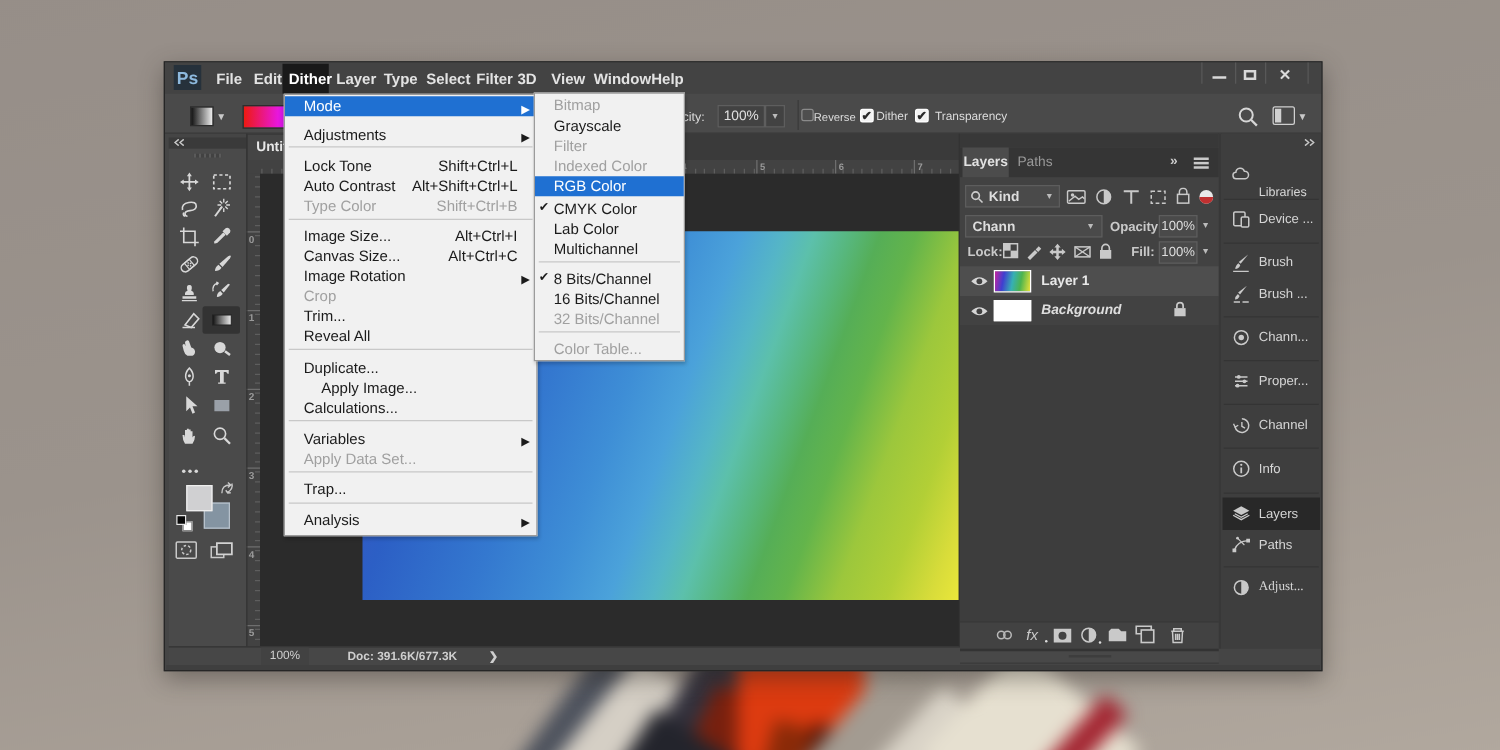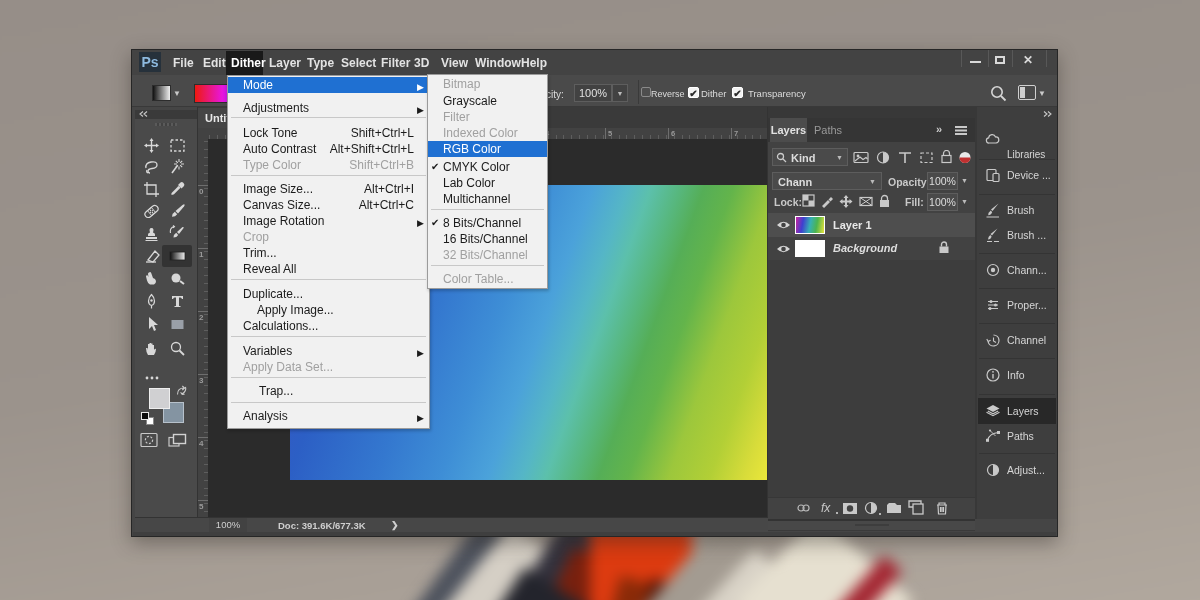--- a/index.html
+++ b/index.html
@@ -550,21 +550,21 @@
 <div class="abs" style="left:978px; top:423px; width:78px; height:26px; ">
     <svg class="abs" style="left:7px; top:5px;" width="16" height="16" viewBox="0 0 16 16">
       <path d="M2.5 12 Q5 5 13.5 4.5" fill="none" stroke="#c9c9c9" stroke-width="1.1"></path>
       <rect x="1" y="10.8" width="3" height="3" fill="#c9c9c9"></rect>
       <rect x="12" y="3" width="3" height="3" fill="#c9c9c9"></rect>
       <path d="M5 2.5 L10.5 8" stroke="#c9c9c9" stroke-width="0.9"></path>
       <circle cx="5" cy="2.5" r="1.1" fill="#c9c9c9"></circle>
     </svg>
     <span class="abs" style="left:29px; top:7px; color:#d6d6d6; font-size:10.5px; white-space:nowrap;">Paths</span>
   </div>
-<div class="abs" style="left:978px; top:457px; width:78px; height:26px; ">
+<div class="abs" style="left:978px; top:457px; width:78px; height:26px;font-family:Liberation Serif, serif; ">
     <svg class="abs" style="left:7px; top:5px;" width="16" height="16" viewBox="0 0 16 16">
       <circle cx="8" cy="8" r="5.5" fill="none" stroke="#c9c9c9" stroke-width="1.2"></circle>
       <path d="M8 2.5 a5.5 5.5 0 0 1 0 11 z" fill="#c9c9c9"></path>
     </svg>
     <span class="abs" style="left:29px; top:7px; color:#d6d6d6; font-size:10.5px; white-space:nowrap;">Adjust...</span>
   </div>
 
 <div class="abs" style="left:227px; top:75px; width:203px; height:354px; background:#f1f1f1; border:1px solid #9b9b9b; box-shadow:1px 2px 3px rgba(0,0,0,.22);"></div>
 <div class="mi" style="left:228px; top:76.5px; width:201px; background:#1f70d2; color:#fff;">
     <span class="abs" style="left:15px;">Mode</span>
@@ -622,21 +622,21 @@
 <div class="msep" style="left:231px; top:336px; width:195px;"></div>
 <div class="mi" style="left:228px; top:342.5px; width:201px; ">
     <span class="abs" style="left:15px;">Variables</span>
     <span class="abs" style="right:5px; top:2px; font-size:9px;">▶</span>
   </div>
 <div class="mi" style="left:228px; top:358.5px; width:201px; color:#a0a0a0;">
     <span class="abs" style="left:15px;">Apply Data Set...</span>
   </div>
 <div class="msep" style="left:231px; top:376.5px; width:195px;"></div>
 <div class="mi" style="left:228px; top:383px; width:201px; ">
-    <span class="abs" style="left:31px;">Trap...</span>
+    <span class="abs" style="left:15px;">Trap...</span>
   </div>
 <div class="msep" style="left:231px; top:401.5px; width:195px;"></div>
 <div class="mi" style="left:228px; top:408px; width:201px; ">
     <span class="abs" style="left:15px;">Analysis</span>
     <span class="abs" style="right:5px; top:2px; font-size:9px;">▶</span>
   </div>
 <div class="abs" style="left:427px; top:74px; width:121px; height:215px; background:#f1f1f1; border:1px solid #9b9b9b; box-shadow:1px 2px 3px rgba(0,0,0,.22);"></div>
 <div class="mi" style="left:428px; top:76.2px; width:119px; color:#a0a0a0;">
     <span class="abs" style="left:15px;">Bitmap</span>
   </div>

